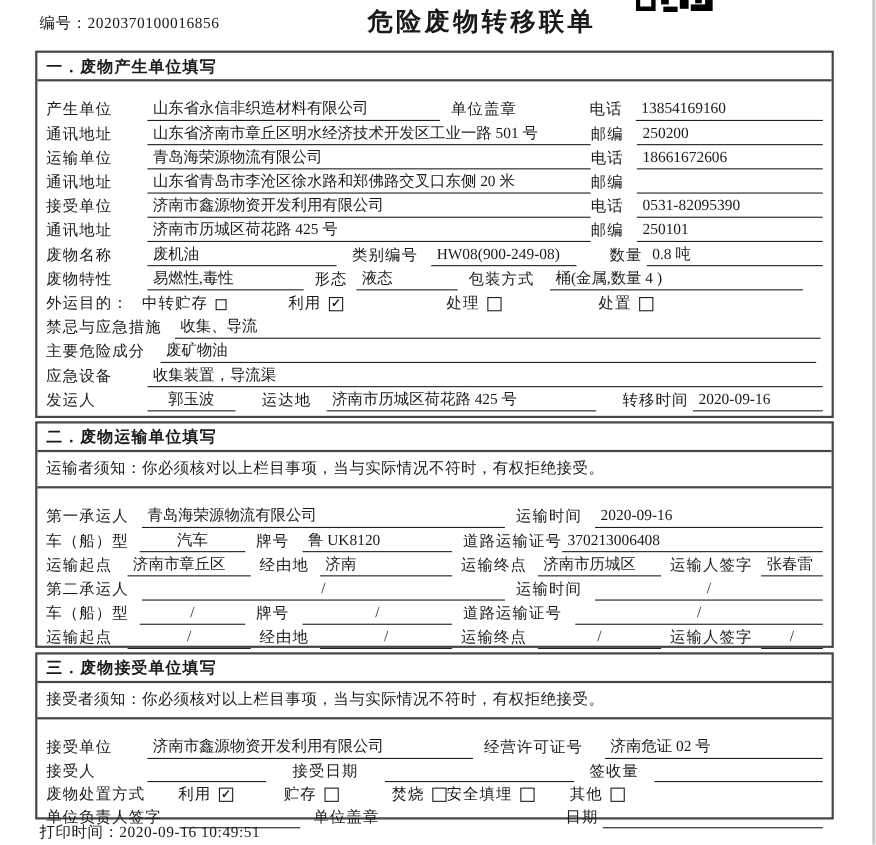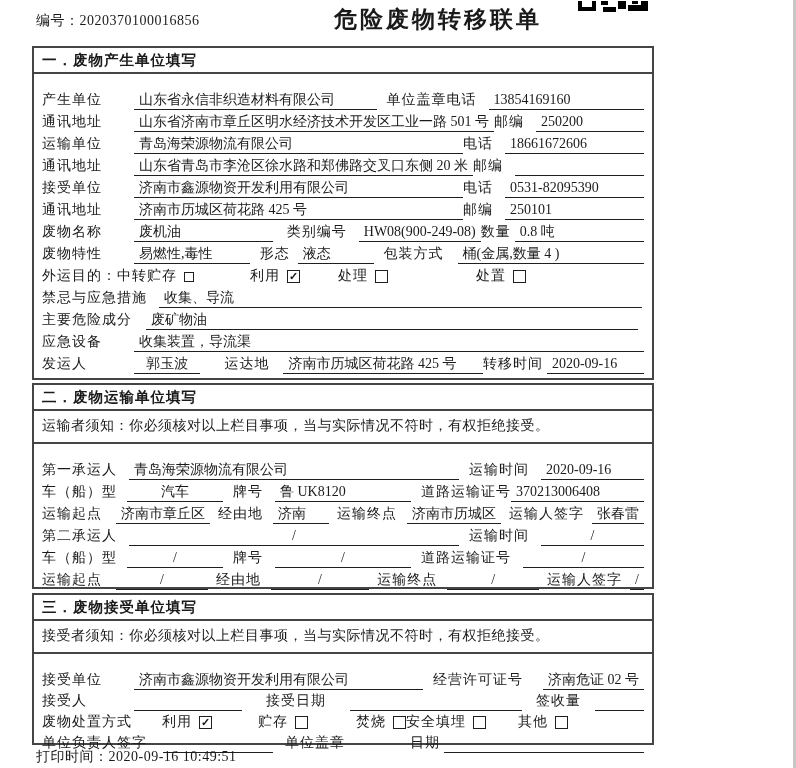--- a/index.html
+++ b/index.html
@@ -5,21 +5,21 @@
   * { margin:0; padding:0; box-sizing:border-box; }
   html,body { width:796px; height:768px; background:#ffffff; overflow:hidden; }
   body { font-family:"Liberation Serif","DejaVu Serif",serif; color:#1a1a1a; font-size:14px; position:relative; }
   .edge-line { position:absolute; right:0; top:0; bottom:0; width:3px; background:#c7c7c7; }
 
   .serial { position:absolute; left:36px; top:12px; font-size:14px; letter-spacing:.5px; white-space:nowrap; }
   .doc-title { position:absolute; left:50%; top:4px; transform:translateX(-50%); margin-left:40px;
                font-size:23px; font-weight:bold; letter-spacing:3px; white-space:nowrap; }
   .qr { position:absolute; left:578px; top:0; }
 
-  .box { position:absolute; left:32px; width:622px; border:2px solid #454545; background:#fff;
+  .box { position:absolute; left:32px; width:726px; border:2px solid #454545; background:#fff;
          display:flex; flex-direction:column; }
   .box1 { top:46px;  height:334px; }
   .box2 { top:383px; height:206px; }
   .box3 { top:593px; height:152px; }
 
   .sec-title { font-weight:bold; font-size:14.5px; letter-spacing:1px; padding:3px 8px 2px;
                border-bottom:2px solid #454545; white-space:nowrap; }
   .notice { padding:6px 8px 7px; border-bottom:2px solid #454545; letter-spacing:.5px; white-space:nowrap; }
   .rows { flex:1; display:flex; flex-direction:column; padding:16px 0 2px; }
   .row  { flex:1; display:flex; align-items:flex-end; padding:0 8px 2px; white-space:nowrap; }
@@ -119,33 +119,33 @@
       <span class="lbl w92">废物特性</span>
       <span class="fld" style="width:142px">易燃性,毒性</span>
       <span class="lbl" style="margin-left:10px">形态</span>
       <span class="fld" style="width:92px;margin-left:8px">液态</span>
       <span class="lbl" style="margin-left:10px">包装方式</span>
       <span class="fld" style="width:230px;margin-left:14px">桶(金属,数量  4 )</span>
     </div>
 
     <div class="row">
       <span class="lbl">外运目的：</span>
-      <span class="opt" style="">
+      <span class="opt" style="margin-left:12px">
         <span class="optlbl">中转贮存</span>
         <span class="cb sm">
             <i></i>
           </span>
       </span>
       <span class="opt" style="margin-left:56px">
         <span class="optlbl">利用</span>
         <span class="cb">
             <i>✓</i>
           </span>
       </span>
-      <span class="opt" style="margin-left:38px">
+      <span class="opt" style="margin-left:94px">
         <span class="optlbl">处理</span>
         <span class="cb">
             <i></i>
           </span>
       </span>
       <span class="opt" style="margin-left:88px">
         <span class="optlbl">处置</span>
         <span class="cb">
             <i></i>
           </span>

